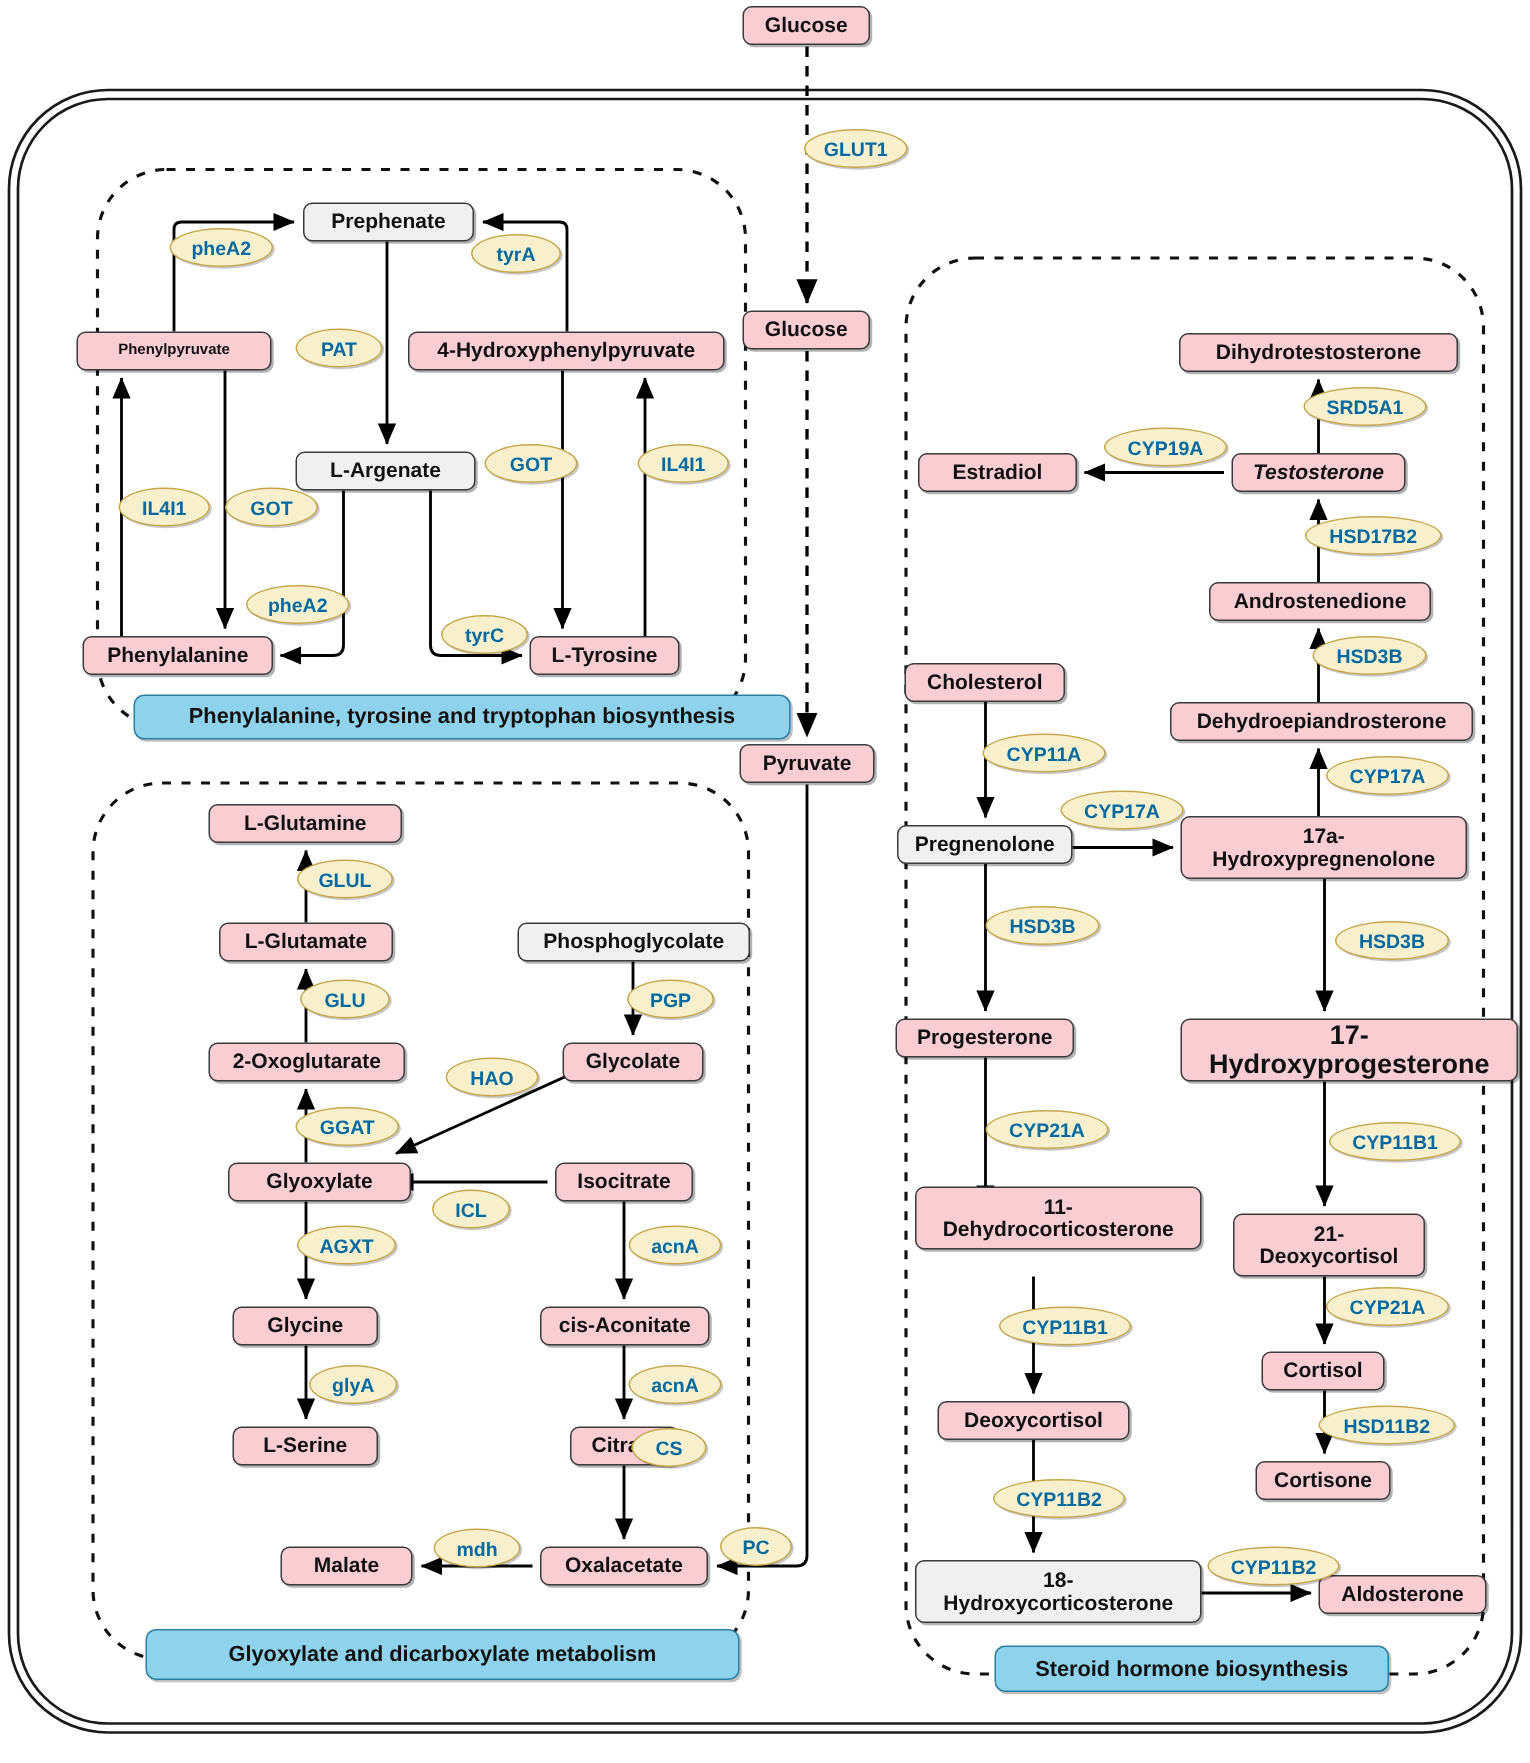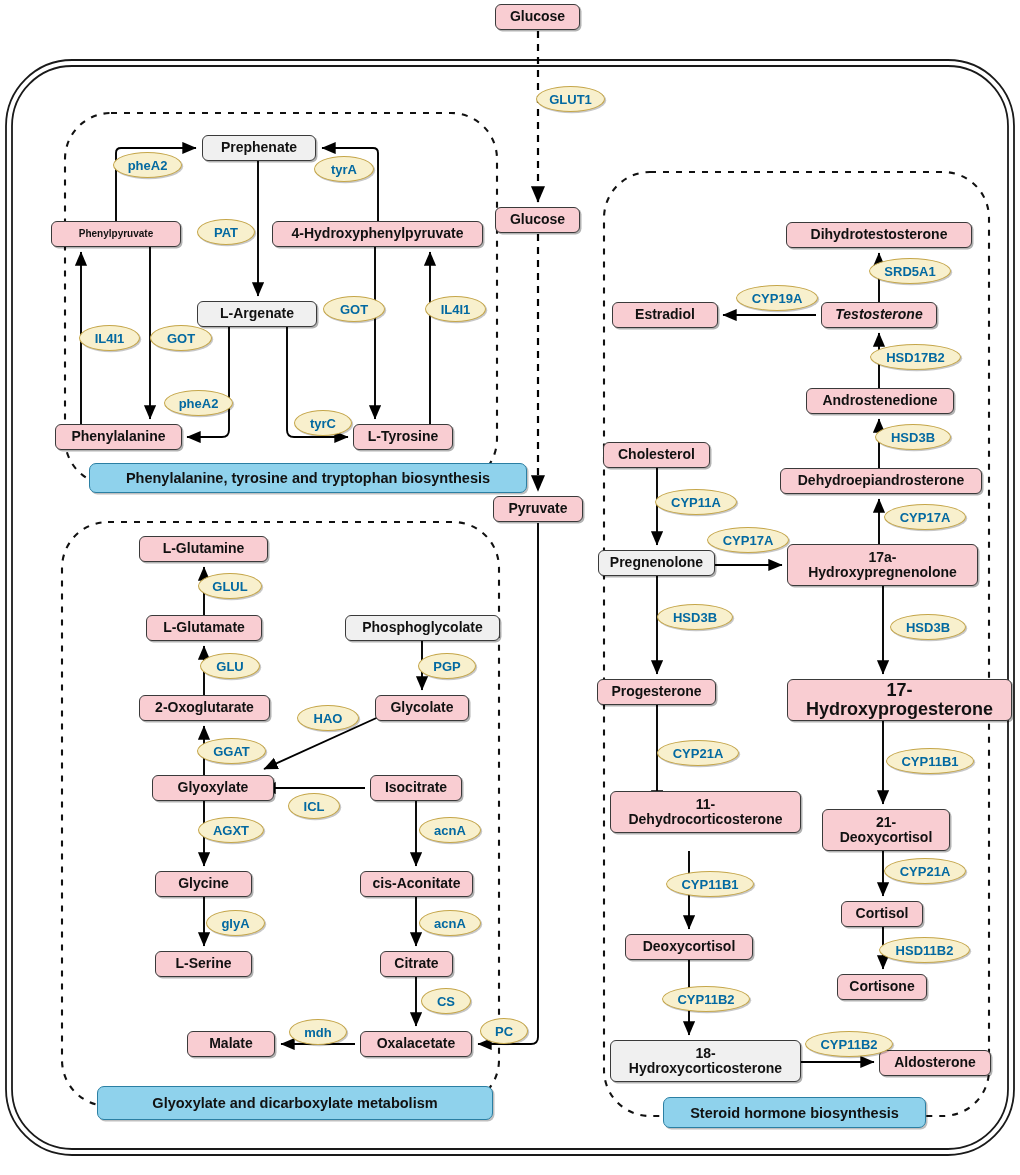--- a/index.html
+++ b/index.html
@@ -201,21 +201,21 @@
       <div class="enz" style="left: 198px; top: 573px; width: 64px; height: 26px; font-size: 13px;">GLUL</div>
       <div class="enz" style="left: 200px; top: 653px; width: 60px; height: 26px; font-size: 13px;">GLU</div>
       <div class="enz" style="left: 197px; top: 738px; width: 69px; height: 26px; font-size: 13px;">GGAT</div>
       <div class="enz" style="left: 198px; top: 817px; width: 66px; height: 26px; font-size: 13px;">AGXT</div>
       <div class="enz" style="left: 206px; top: 910px; width: 59px; height: 26px; font-size: 13px;">glyA</div>
       <div class="enz" style="left: 418px; top: 653px; width: 58px; height: 26px; font-size: 13px;">PGP</div>
       <div class="enz" style="left: 297px; top: 705px; width: 62px; height: 26px; font-size: 13px;">HAO</div>
       <div class="enz" style="left: 288px; top: 793px; width: 52px; height: 26px; font-size: 13px;">ICL</div>
       <div class="enz" style="left: 419px; top: 817px; width: 62px; height: 26px; font-size: 13px;">acnA</div>
       <div class="enz" style="left: 419px; top: 910px; width: 62px; height: 26px; font-size: 13px;">acnA</div>
-      <div class="enz" style="left: 421px; top: 988px; width: 50px; height: 26px; font-size: 13px;">CS</div>
+      <div class="enz" style="left: 421px; top: 952px; width: 50px; height: 26px; font-size: 13px;">CS</div>
       <div class="enz" style="left: 289px; top: 1019px; width: 58px; height: 26px; font-size: 13px;">mdh</div>
       <div class="enz" style="left: 480px; top: 1018px; width: 48px; height: 26px; font-size: 13px;">PC</div>
       <div class="enz" style="left: 869px; top: 258px; width: 82px; height: 26px; font-size: 13px;">SRD5A1</div>
       <div class="enz" style="left: 736px; top: 285px; width: 82px; height: 26px; font-size: 13px;">CYP19A</div>
       <div class="enz" style="left: 870px; top: 344px; width: 91px; height: 26px; font-size: 13px;">HSD17B2</div>
       <div class="enz" style="left: 875px; top: 424px; width: 76px; height: 26px; font-size: 13px;">HSD3B</div>
       <div class="enz" style="left: 884px; top: 504px; width: 82px; height: 26px; font-size: 13px;">CYP17A</div>
       <div class="enz" style="left: 655px; top: 489px; width: 82px; height: 26px; font-size: 13px;">CYP11A</div>
       <div class="enz" style="left: 707px; top: 527px; width: 82px; height: 26px; font-size: 13px;">CYP17A</div>
       <div class="enz" style="left: 657px; top: 604px; width: 76px; height: 26px; font-size: 13px;">HSD3B</div>

